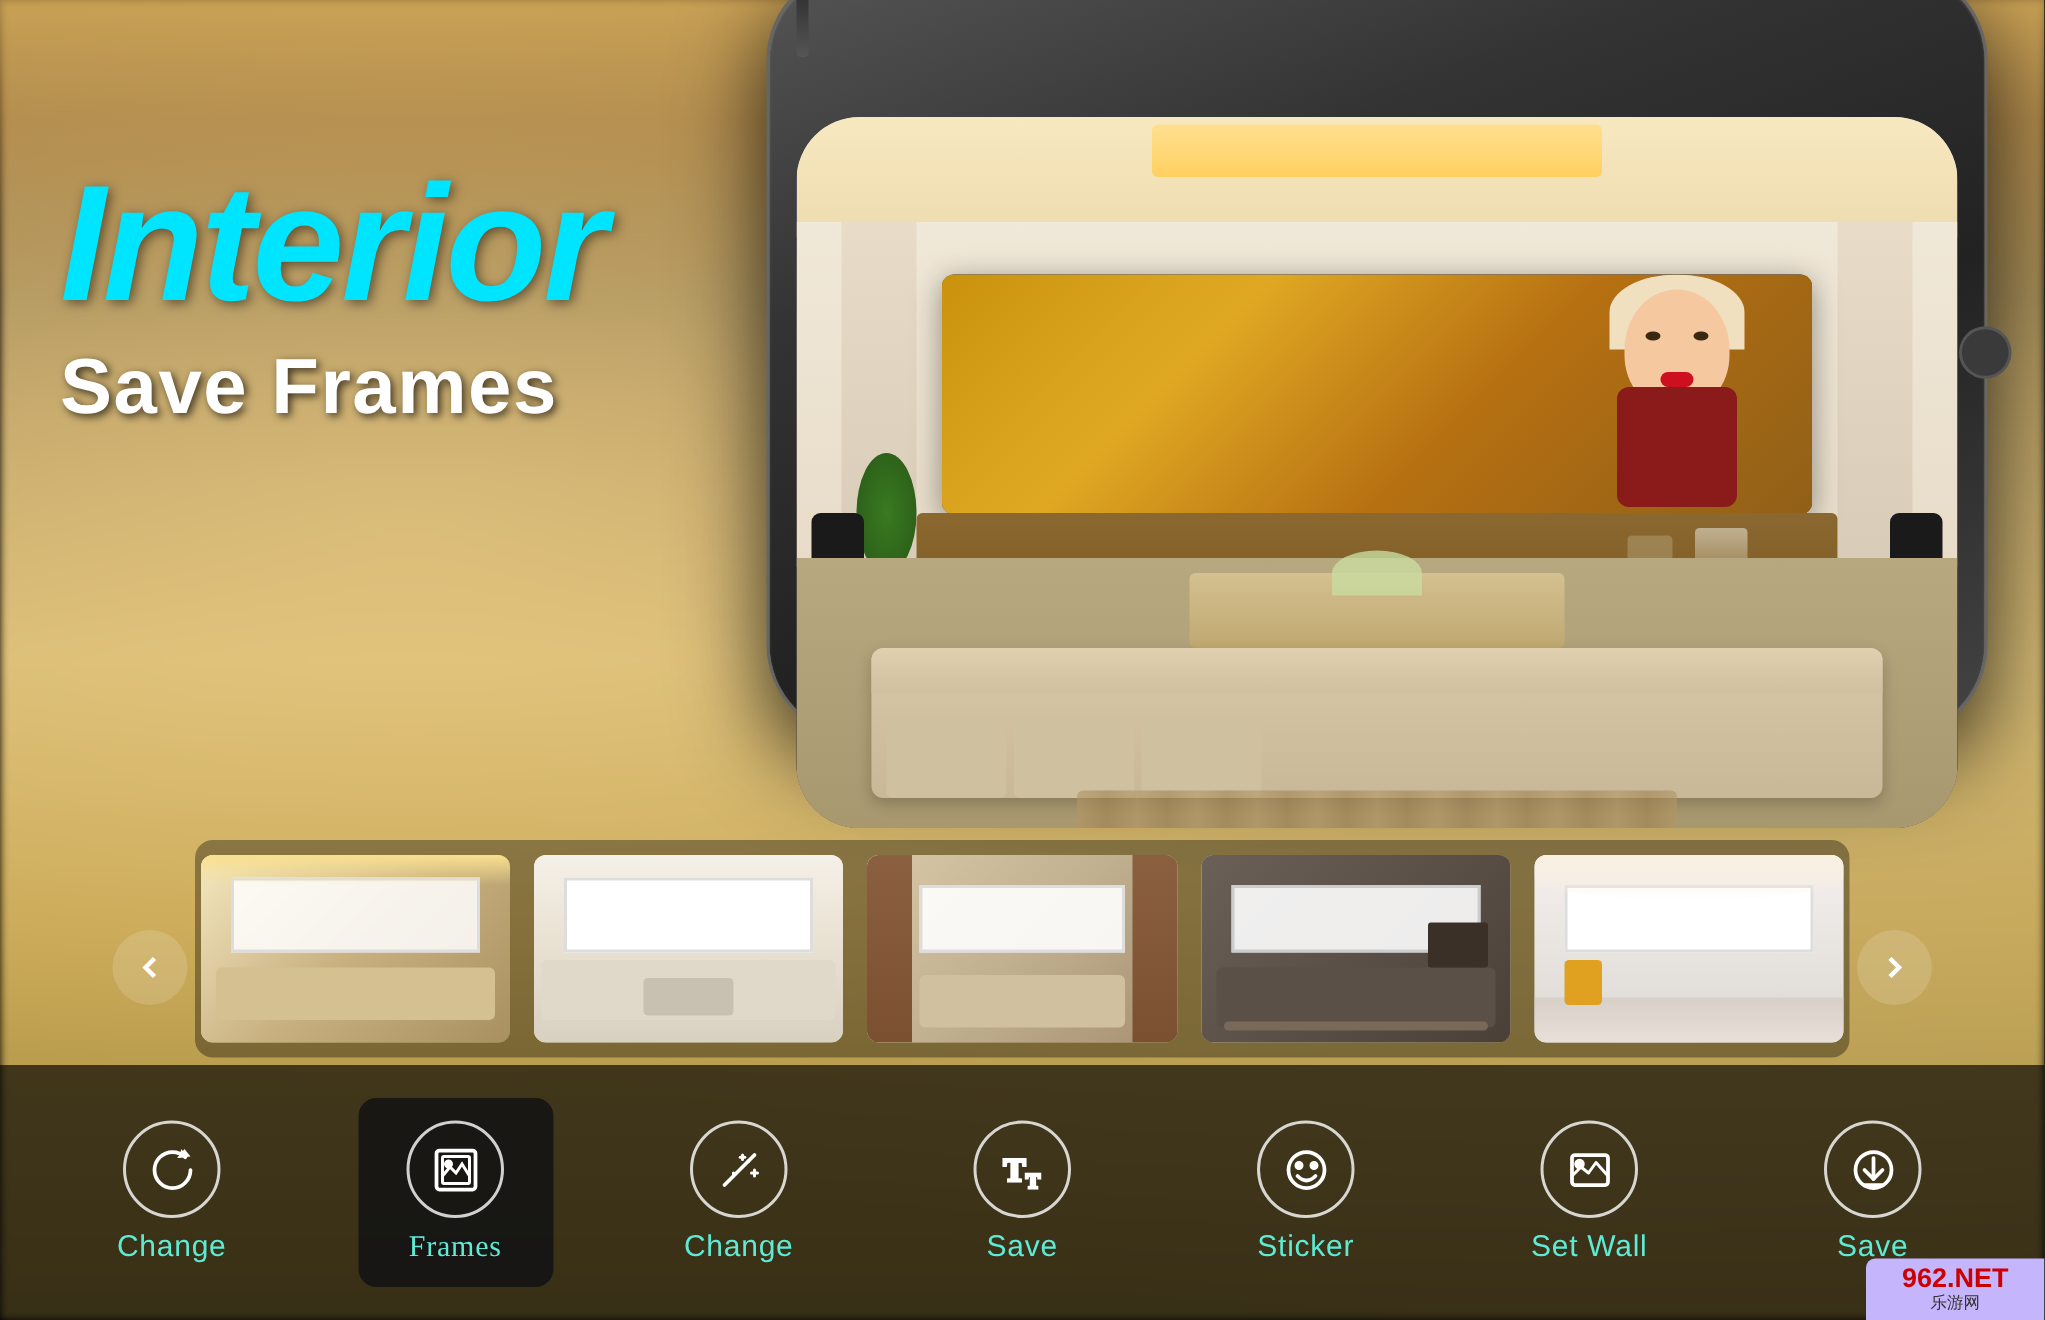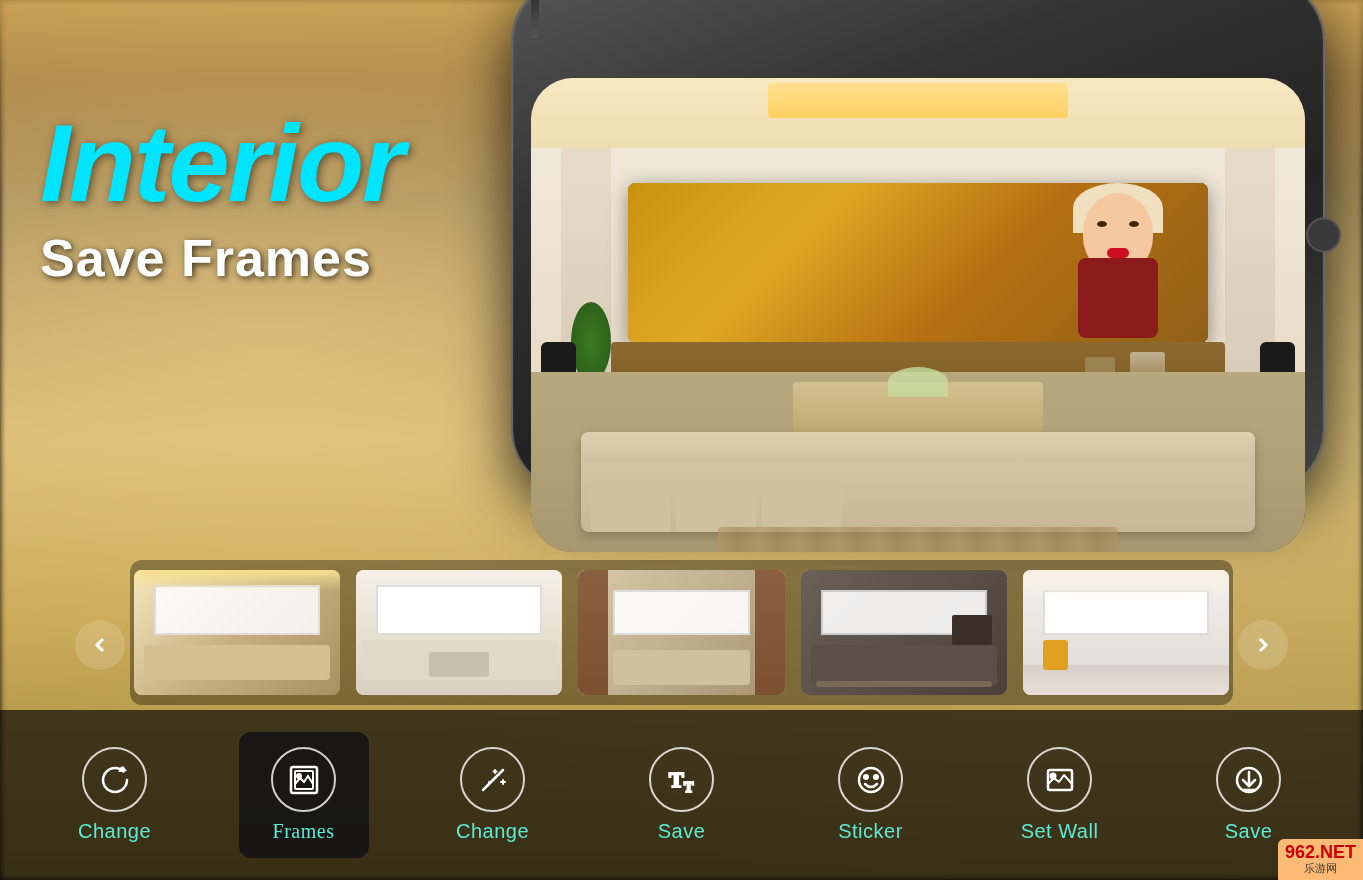--- a/index.html
+++ b/index.html
@@ -363,22 +363,22 @@
       stroke-width: 2;
       fill: none;
     }
 
     
     .watermark {
       position: absolute;
       bottom: 0;
       right: 0;
       z-index: 30;
-      background: #fdba74;
-      padding: 4px 7px;
+      background: #c4b5fd;
+      padding: 4px 24px;
       border-radius: 6px 0 0 0;
     }
 
     .watermark-text {
       color: #cc0000;
       font-weight: 900;
       font-size: 18px;
       line-height: 1;
     }
 

